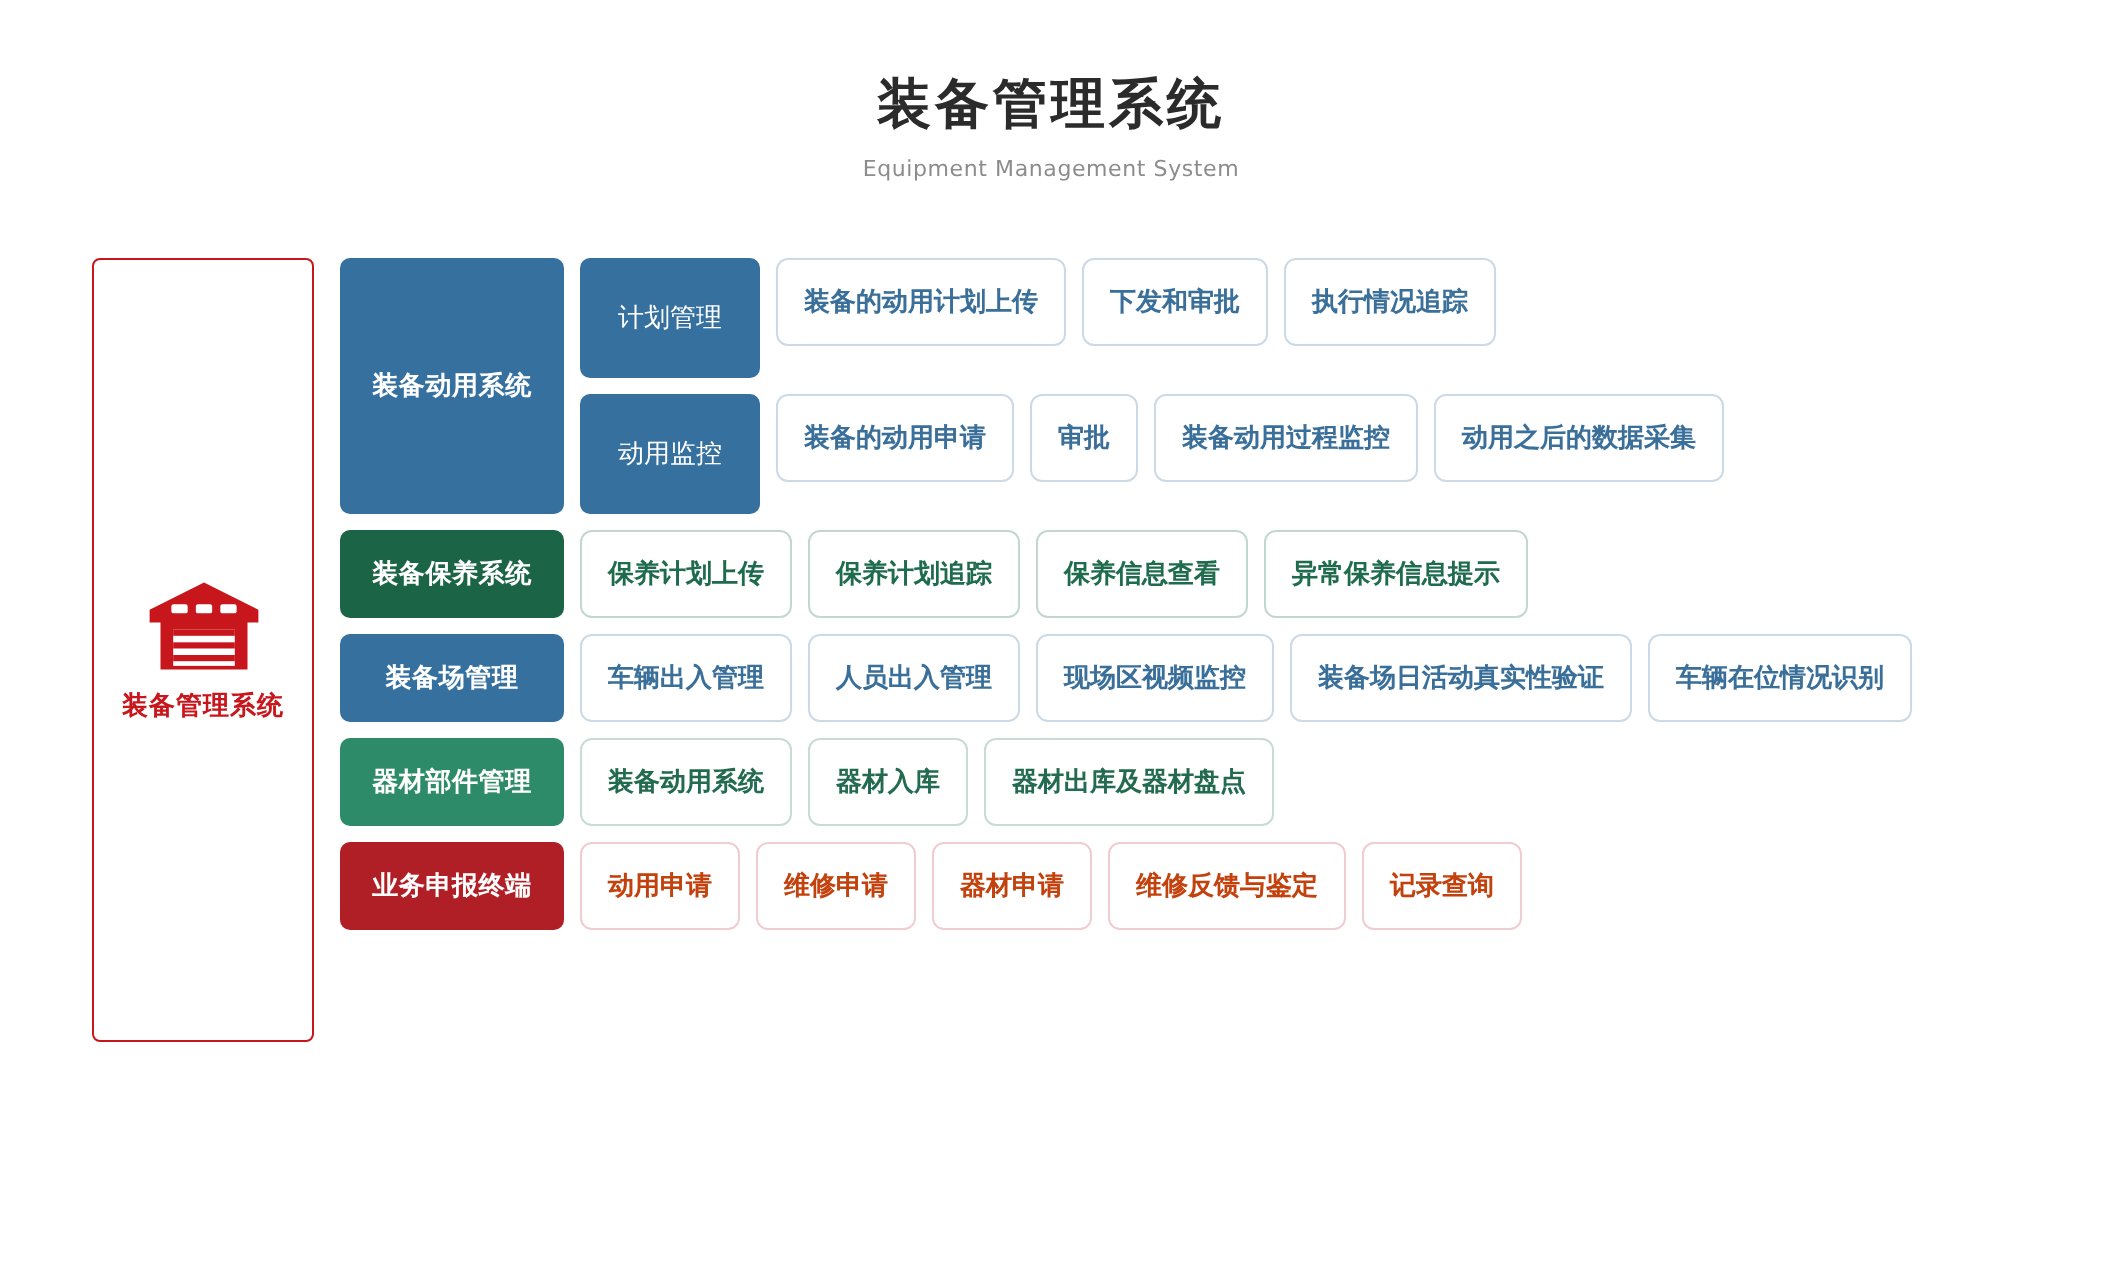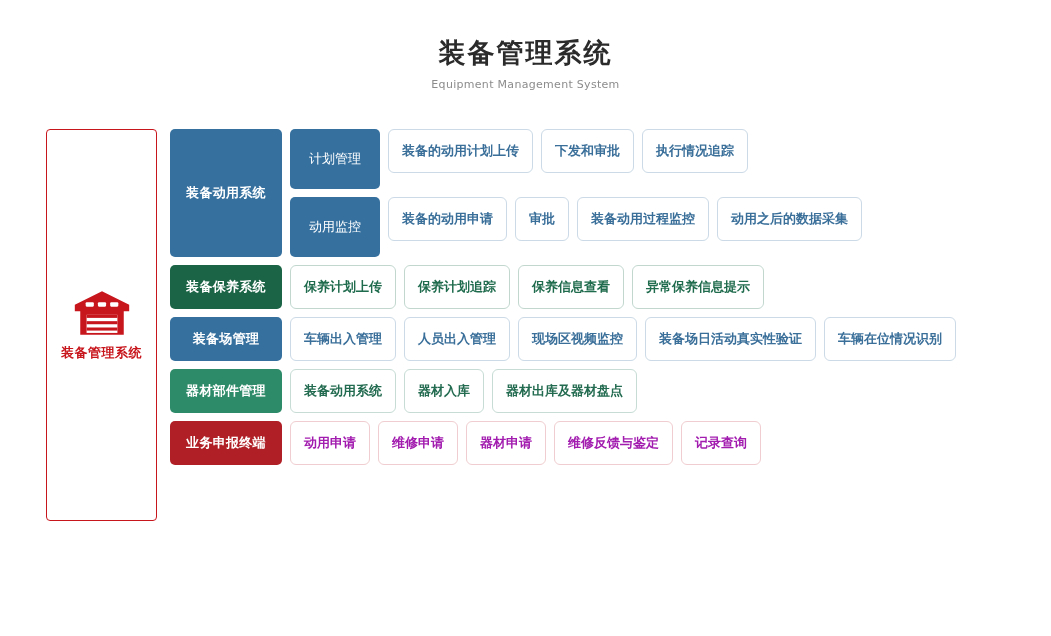--- a/index.html
+++ b/index.html
@@ -151,21 +151,21 @@
   .theme-green2 .cat-chip,
   .theme-green2 .sub-chip { background: #2e8b6a; }
   .theme-green2 .leaf { border-color: #c6dcd4; color: #236b50; }
 
   .theme-red .cat-chip,
   .theme-red .sub-chip { background: #b72025; }
   .theme-red .leaf { border-color: #f0cdd0; color: #c3202a; }
 
   .theme-red2 .cat-chip,
   .theme-red2 .sub-chip { background: #b01f25; }
-  .theme-red2 .leaf { border-color: #f0cdd0; color: #a21caf; }
+  .theme-red2 .leaf { border-color: #f0cdd0; color: #c2410c; }
 
   
   #row-1 .cat-chip { min-height: 96px; }
 </style>
 </head>
 <body>
 
 <div id="header">
   <div id="main-title">装备管理系统</div>
   <div id="sub-title">Equipment Management System</div>

